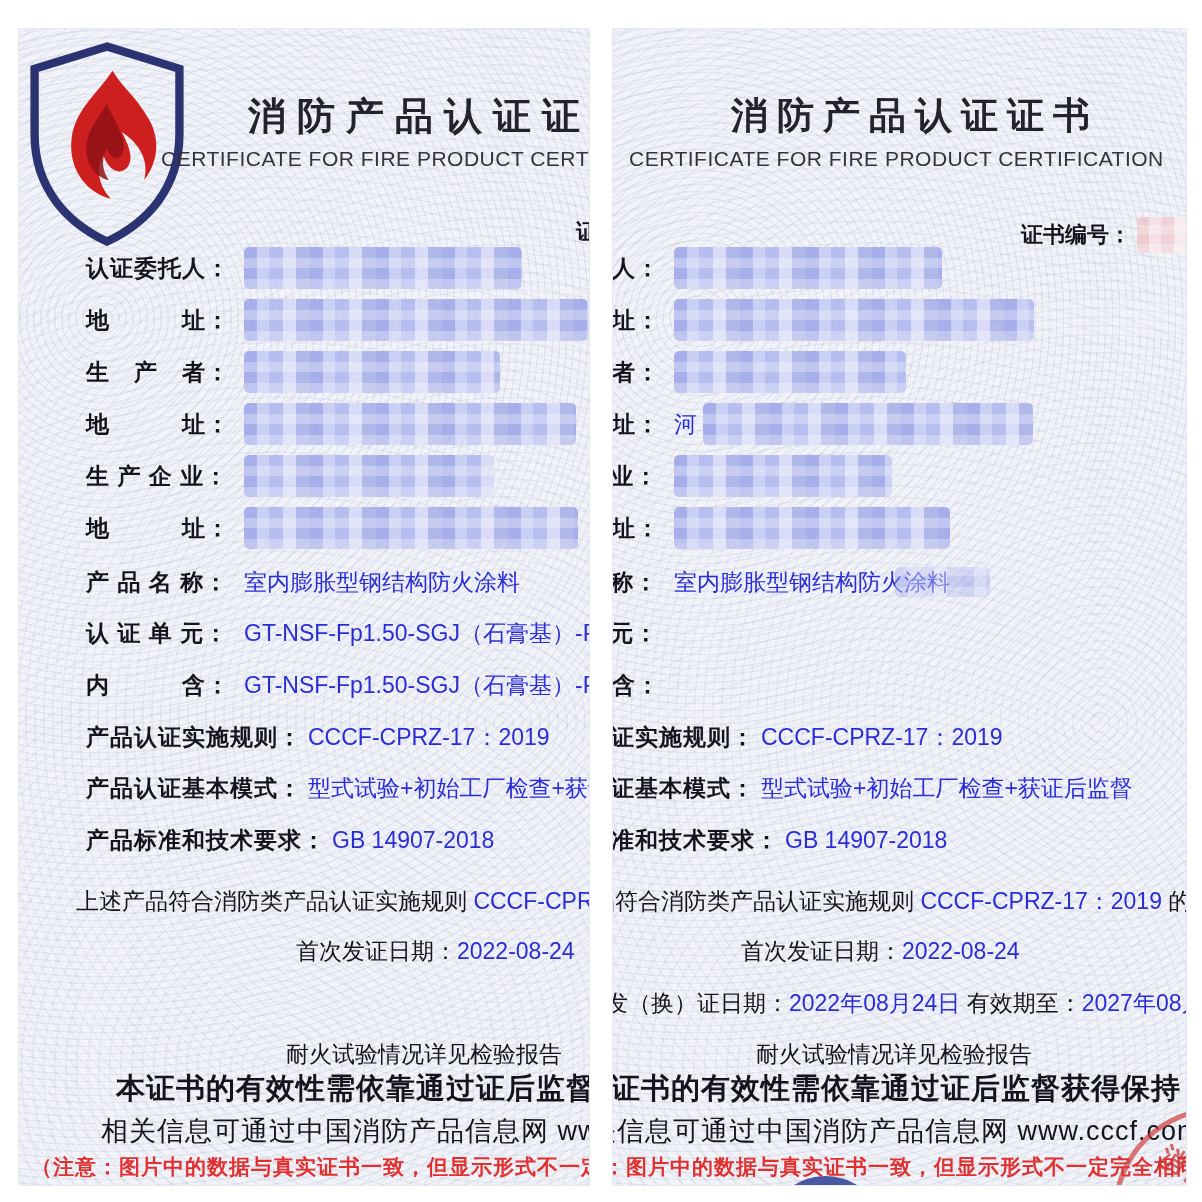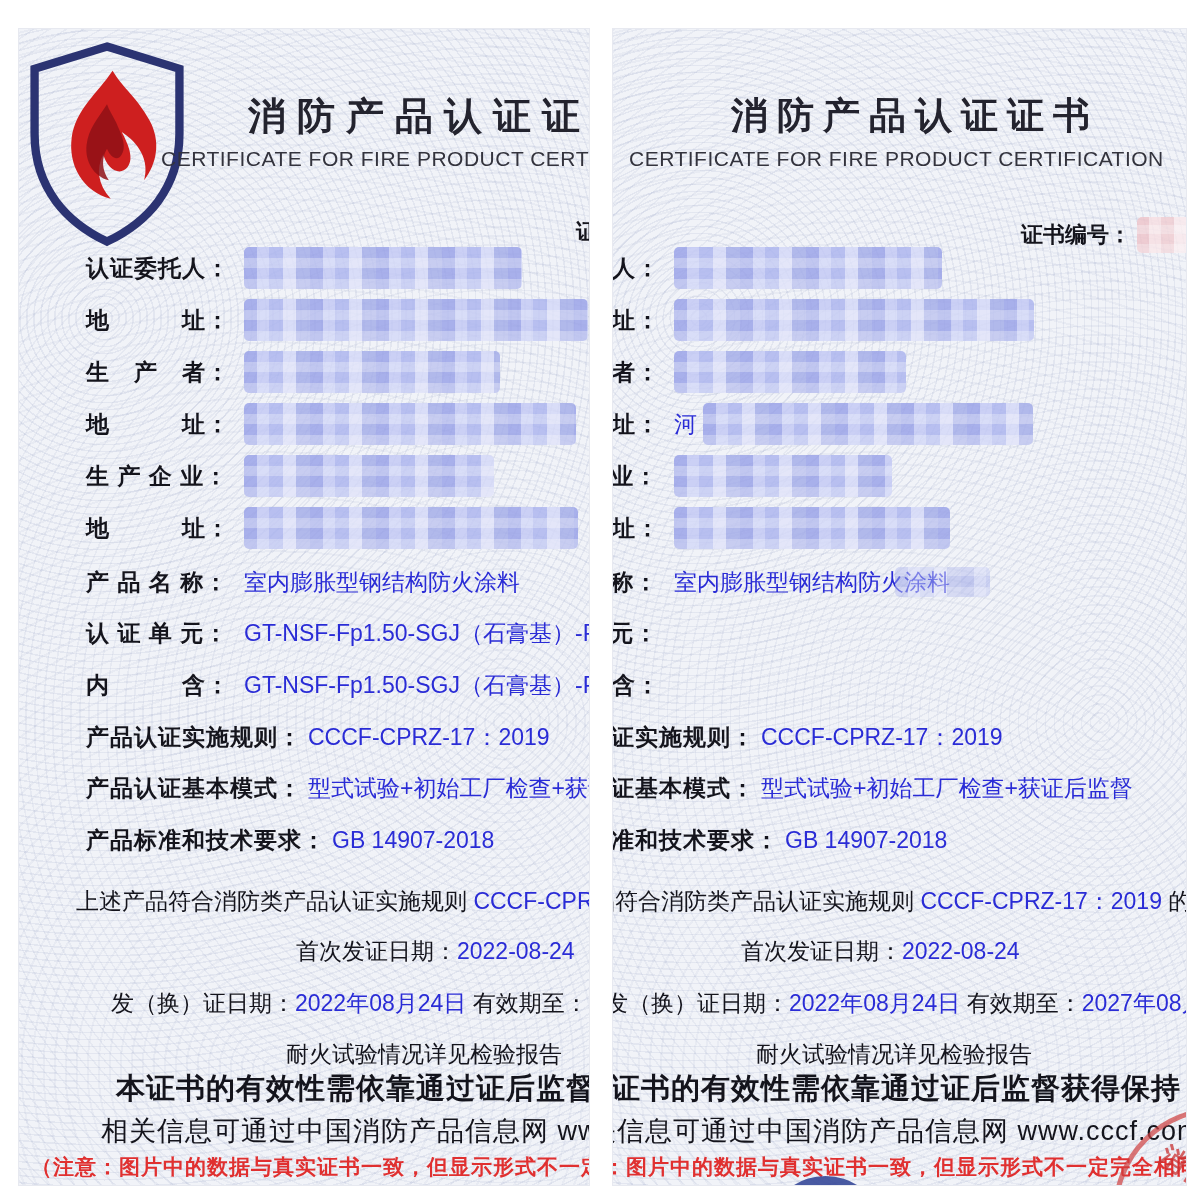--- a/index.html
+++ b/index.html
@@ -114,23 +114,20 @@
       <span class="lb">产品标准和技术要求：</span>
       <span class="vl">GB 14907-2018</span>
     </div>
 
     <div class="line" style="left:57px;top:857px">
       <span>上述产品符合消防类产品认证实施规则 </span><span class="blue">CCCF-CPRZ-17：2019</span>
     </div>
     <div class="line" style="left:277px;top:907px">
       <span>首次发证日期：</span><span class="blue">2022-08-24</span>
     </div>
-    <div class="line" style="left:92px;top:959px">
-      <span>发（换）证日期：</span><span class="blue">2022年08月24日</span><span> 有效期至：</span><span class="blue"></span>
-    </div>
     <div class="line" style="left:267px;top:1010px">耐火试验情况详见检验报告</div>
     <div class="line big" style="left:97px;top:1040px">本证书的有效性需依靠通过证后监督获得保持，本证书</div>
     <div class="line mid" style="left:82px;top:1084px">相关信息可通过中国消防产品信息网 www.cccf.com.cn</div>
     <div class="line rednote" style="left:12px;top:1124px">（注意：图片中的数据与真实证书一致，但显示形式不一定完全相同）</div>
   </div>
 </div>
 
 <div class="tile t-right">
   <div class="paper">
 

